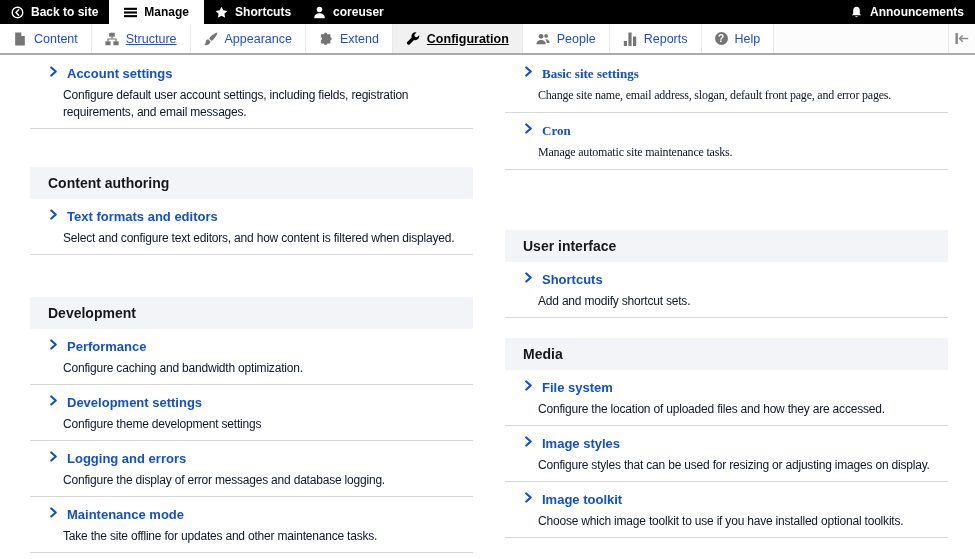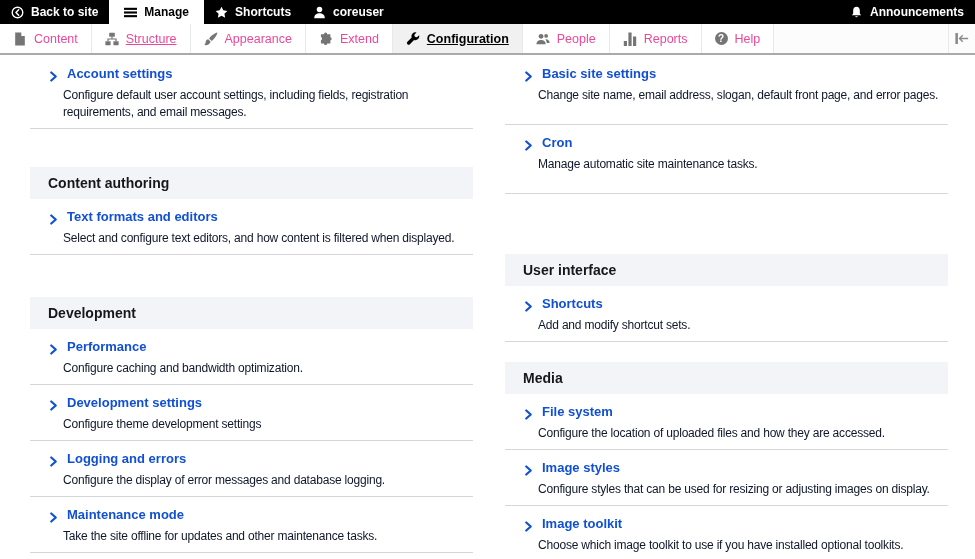--- a/index.html
+++ b/index.html
@@ -15,21 +15,21 @@
   .topbar-group{display:flex;align-items:stretch;}
   .tb-item{display:flex;align-items:center;gap:7px;padding:0 11px;color:#fff;
     font-size:12px;font-weight:700;background:transparent;border:none;cursor:pointer;
     font-family:inherit;white-space:nowrap;}
   .tb-item svg{width:13px;height:13px;fill:#fff;stroke:none;flex:0 0 auto;}
   .tb-item.manage{background:#fff;color:#000;padding:0 15px;}
   .tb-item.manage svg{fill:#000;}
 
   
   .tray{height:29px;background:#fcfcfc;border-bottom:2px solid #aaa;display:flex;align-items:stretch;flex:0 0 auto;}
-  .tray-item{display:flex;align-items:center;gap:7px;padding:0 13px;font-size:12.5px;color:#ec4899;
+  .tray-item{display:flex;align-items:center;gap:7px;padding:0 13px;font-size:12.5px;color:#1d4ed8;
     background:#fff;border:none;border-right:1px solid #e9e9e9;cursor:pointer;font-family:inherit;white-space:nowrap;}
   .tray-item svg{width:14px;height:14px;fill:#757575;flex:0 0 auto;}
   .tray-item.underline .t-label{text-decoration:underline;}
   .tray-item.active{background:#f1f1f1;color:#000;font-weight:700;}
   .tray-item.active .t-label{text-decoration:underline;}
   .tray-item.active svg{fill:#000;}
   .help-badge{width:13px;height:13px;border-radius:50%;background:#757575;color:#fff;
     display:inline-flex;align-items:center;justify-content:center;font-size:10px;font-weight:700;flex:0 0 auto;}
   .help-badge::before{content:"?";}
   .tray-spacer{flex:1;background:#fcfcfc;}
@@ -44,22 +44,22 @@
   .panel{margin-top:38px;}
   .panel.no-gap{margin-top:0;}
   .panel.mt40{margin-top:60px;}
   .panel.mt42{margin-top:42px;}
   .panel.mt46{margin-top:20px;}
   .panel-h{margin:0;background:#f3f4f8;color:#17171b;font-size:14px;font-weight:700;
     height:32px;line-height:32px;padding:0 18px;}
 
   .item{padding:10px 0 7px;border-bottom:1px solid #d6d6da;}
   .panel.no-gap .item:first-child{padding-top:11px;}
-  .item.pb8{padding-bottom:20px;}
-  .admin-link{display:flex;align-items:flex-end;gap:9px;padding-left:19px;text-decoration:none;
+  .item.pb8{padding-bottom:8px;font-family:Liberation Serif, serif;}
+  .admin-link{display:flex;align-items:flex-start;gap:9px;padding-left:19px;text-decoration:none;
     color:#1150d2;font-size:13px;font-weight:700;line-height:16px;cursor:pointer;}
   .chev{width:9px;height:11px;flex:0 0 auto;}
   .chev path{fill:none;stroke:#1150d2;stroke-width:2.4;stroke-linecap:round;stroke-linejoin:round;}
   .desc{margin:5px 0 0 33px;font-size:12px;letter-spacing:-0.2px;line-height:17px;color:#0f172a;white-space:pre-line;}
 </style>
 </head>
 <body>
 
 <div class="screen">
 

